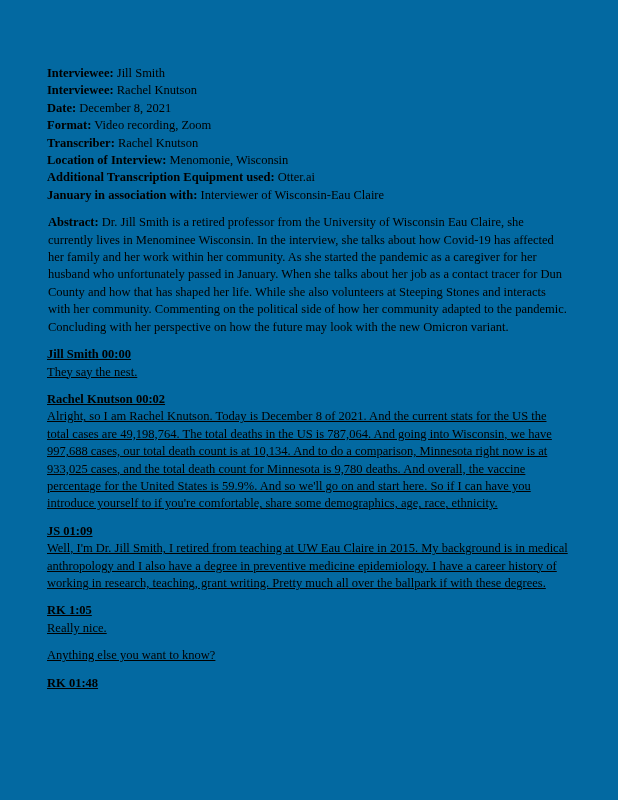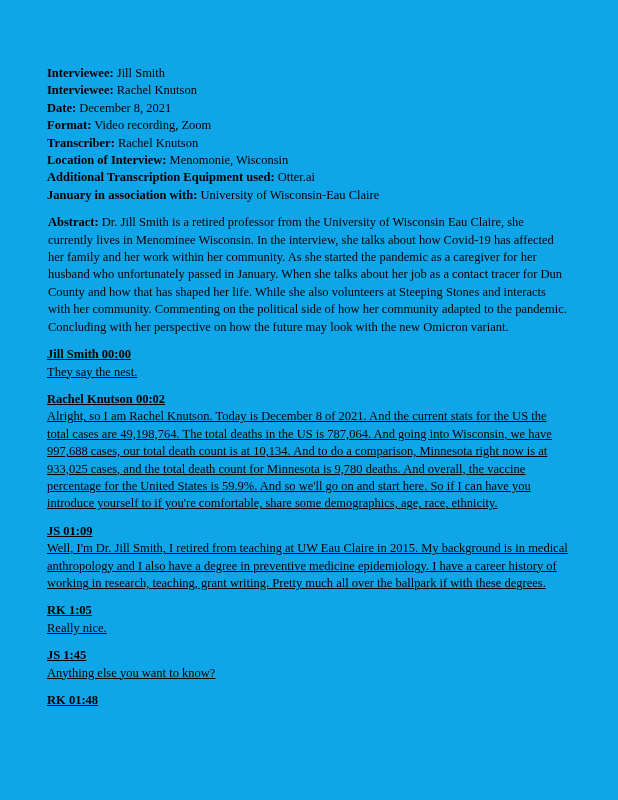--- a/index.html
+++ b/index.html
@@ -15,21 +15,21 @@
     font-size: 12.5px;
     line-height: 17.4px;
     color: #000000;
     -webkit-font-smoothing: antialiased;
   }
   .page {
     box-sizing: border-box;
     width: 618px;
     height: 800px;
     padding: 65px 47px 0 47px;
-    background: #0ea5e9;
+    background: #0369a1;
   }
   .meta-block {
     margin: 0 0 10px 0;
   }
   .meta-line {
     margin: 0;
   }
   .meta-label, .abstract-label, .speaker {
     font-weight: bold;
   }
@@ -51,21 +51,21 @@
 <div class="page">
 
   <div class="meta-block">
     <div class="meta-line"><span class="meta-label">Interviewee:</span> <span>Jill Smith</span></div>
     <div class="meta-line"><span class="meta-label">Interviewee:</span> <span>Rachel Knutson</span></div>
     <div class="meta-line"><span class="meta-label">Date:</span> <span>December 8, 2021</span></div>
     <div class="meta-line"><span class="meta-label">Format:</span> <span>Video recording, Zoom</span></div>
     <div class="meta-line"><span class="meta-label">Transcriber:</span> <span>Rachel Knutson</span></div>
     <div class="meta-line"><span class="meta-label">Location of Interview:</span> <span>Menomonie, Wisconsin</span></div>
     <div class="meta-line"><span class="meta-label">Additional Transcription Equipment used:</span> <span>Otter.ai</span></div>
-    <div class="meta-line"><span class="meta-label">January in association with:</span> <span>University of Wisconsin-Eau Claire</span></div>
+    <div class="meta-line"><span class="meta-label">January in association with:</span> <span>Interviewer of Wisconsin-Eau Claire</span></div>
   </div>
 
   <p class="para"><span class="abstract-label">Abstract:</span> <span>Dr. Jill Smith is a retired professor from the University of Wisconsin Eau Claire, she currently lives in Menominee Wisconsin. In the interview, she talks about how Covid-19 has affected her family and her work within her community. As she started the pandemic as a caregiver for her husband who unfortunately passed in January. When she talks about her job as a contact tracer for Dun County and how that has shaped her life. While she also volunteers at Steeping Stones and interacts with her community. Commenting on the political side of how her community adapted to the pandemic. Concluding with her perspective on how the future may look with the new Omicron variant.</span></p>
 
   <div class="entry">
     <div class="speaker">Jill Smith 00:00</div>
     <div class="speech">They say the nest.</div>
   </div>
 
   <div class="entry">
@@ -77,21 +77,20 @@
     <div class="speaker">JS 01:09</div>
     <div class="speech">Well, I'm Dr. Jill Smith, I retired from teaching at UW Eau Claire in 2015. My background is in medical anthropology and I also have a degree in preventive medicine epidemiology. I have a career history of working in research, teaching, grant writing. Pretty much all over the ballpark if with these degrees.</div>
   </div>
 
   <div class="entry">
     <div class="speaker">RK 1:05</div>
     <div class="speech">Really nice.</div>
   </div>
 
   <div class="entry">
-    <div class="speaker">JS 1:45</div>
     <div class="speech">Anything else you want to know?</div>
   </div>
 
   <div class="entry">
     <div class="speaker">RK 01:48</div>
     <div class="speech"></div>
   </div>
 
 </div>
 

